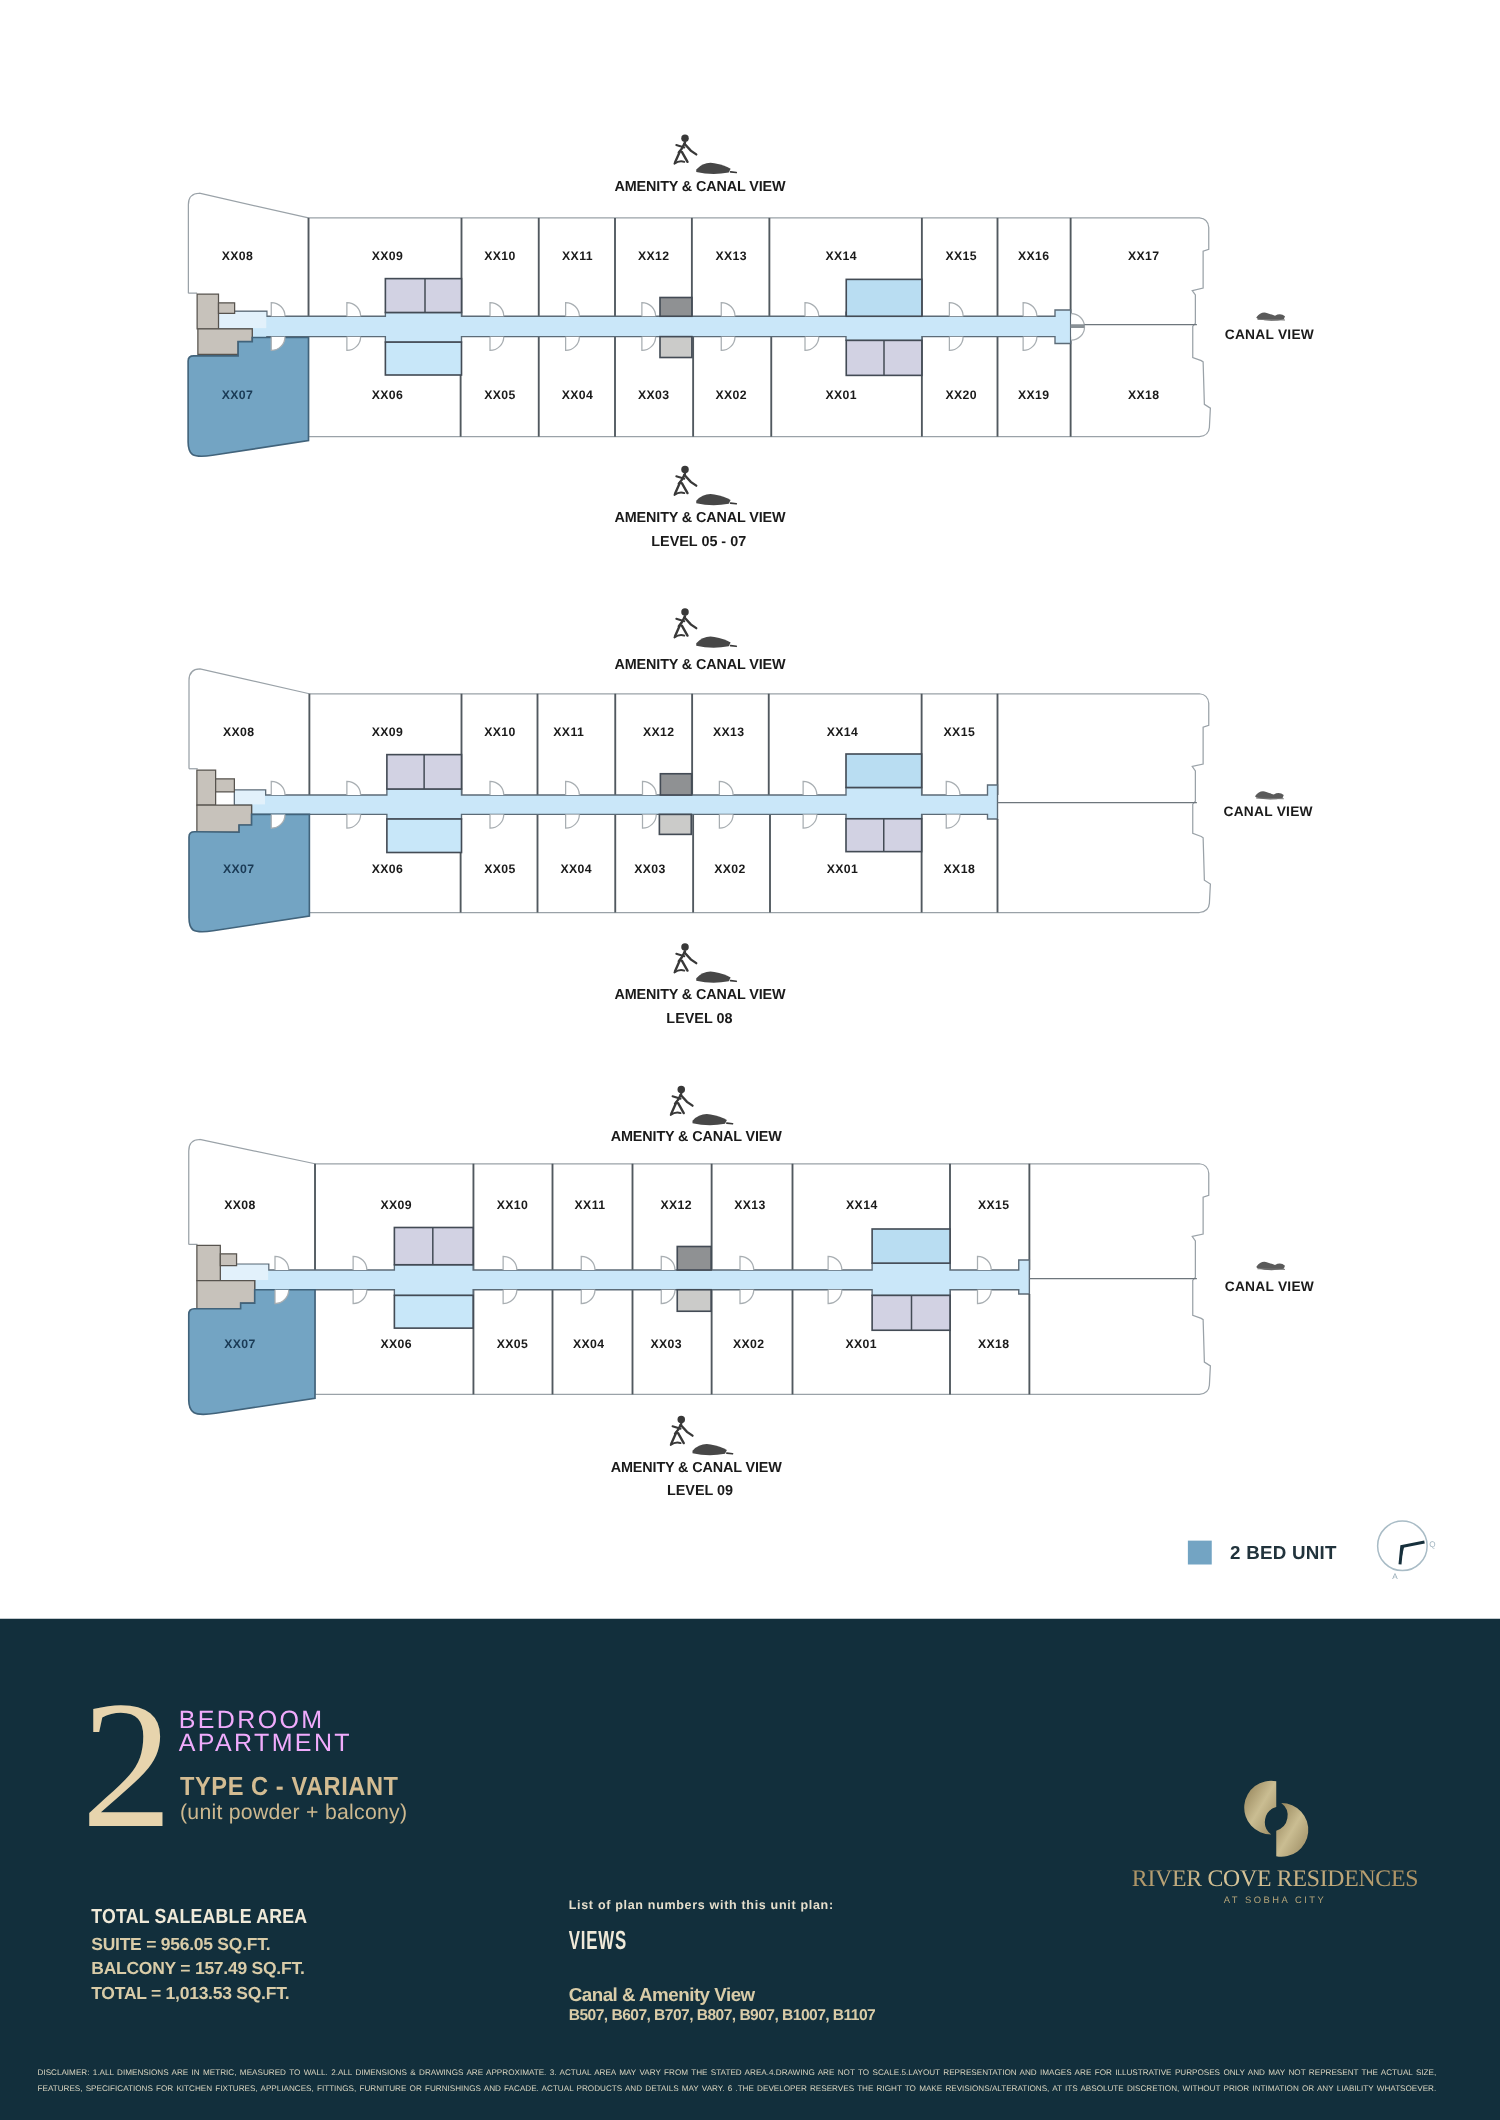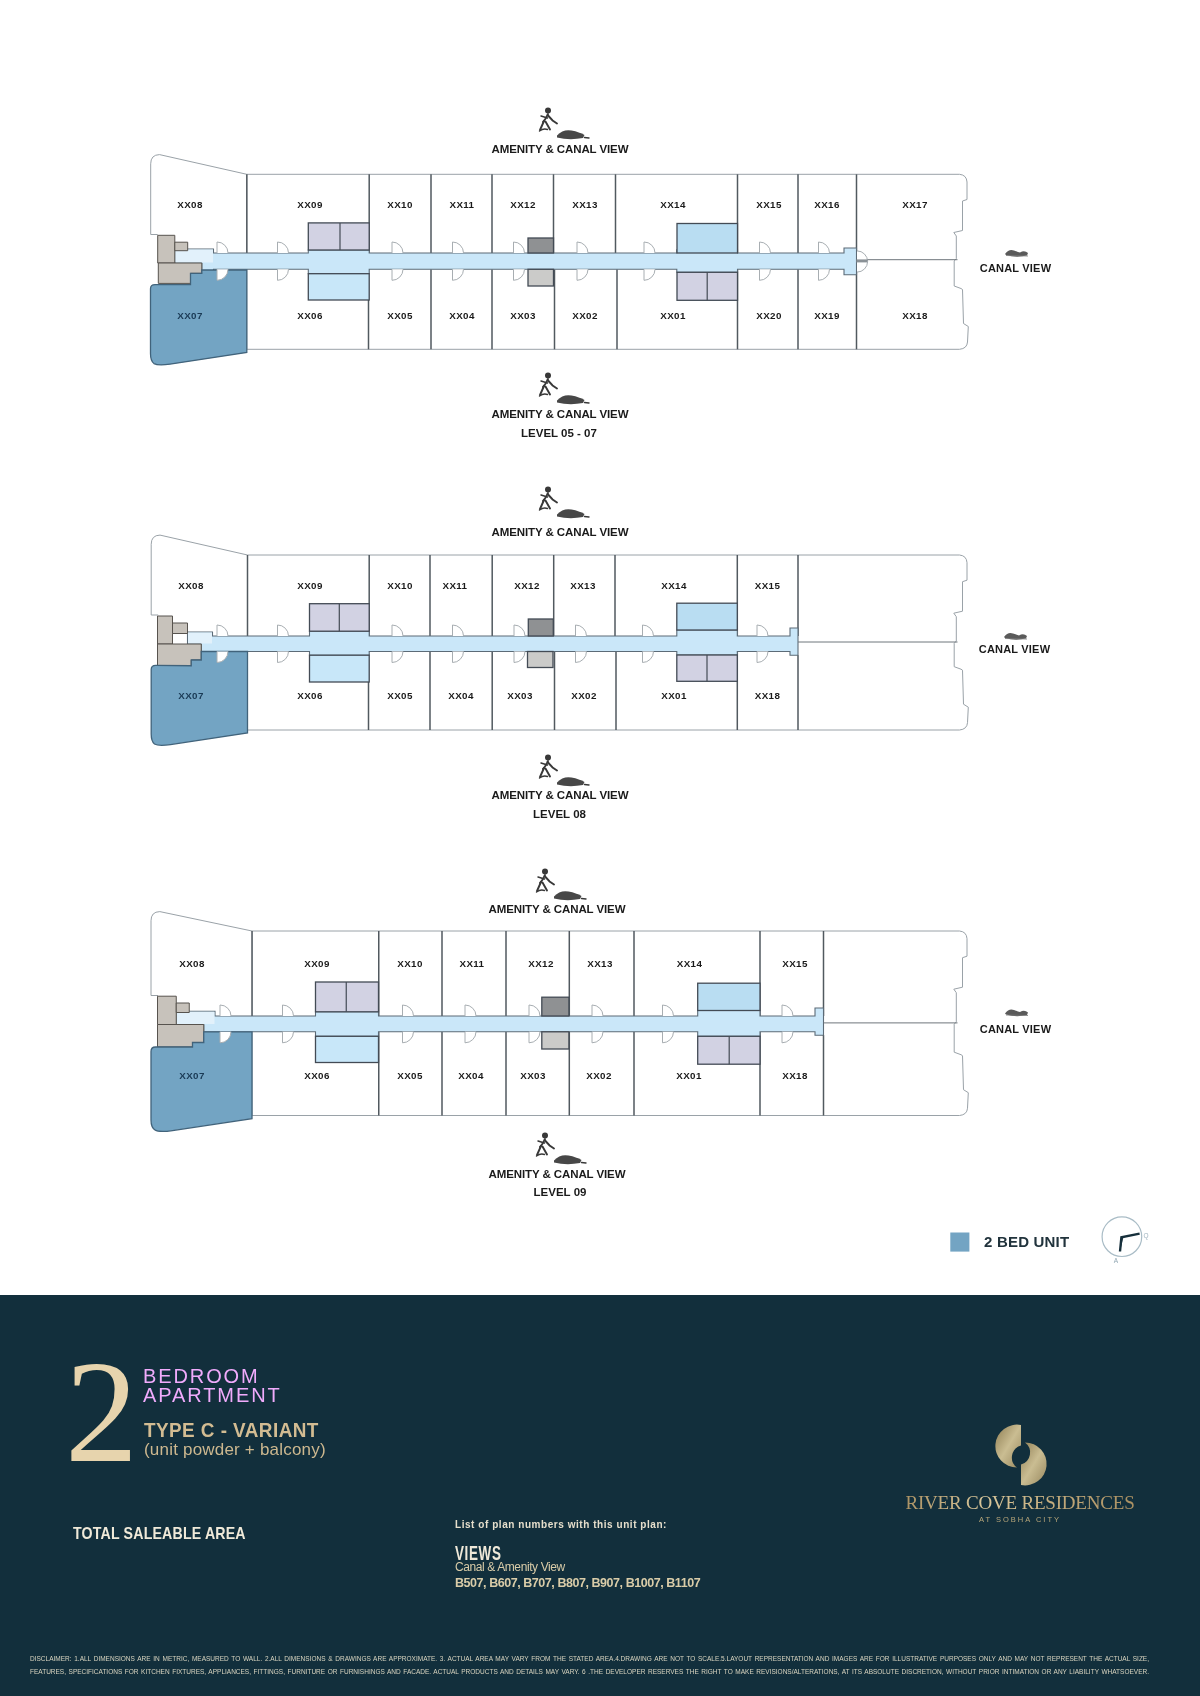--- a/index.html
+++ b/index.html
@@ -260,25 +260,26 @@
 <text x="1116" y="1263" font-family="Liberation Sans, sans-serif" font-size="6.5" font-weight="normal" fill="#8fa5b1" text-anchor="middle" letter-spacing="0">A</text>
 </svg>
 
 <div style="position:absolute;left:0;top:1295px;width:1200px;height:401px;background:#122f3c;">
   <div style="position:absolute;left:65px;top:69px;font-family:'Liberation Serif',serif;font-size:146px;line-height:96px;color:#e7d4ad;">2</div>
   <div style="position:absolute;left:143px;top:72px;color:#f0abfc;font-size:20px;letter-spacing:1.9px;line-height:19.3px;">BEDROOM<br>APARTMENT</div>
   <div style="position:absolute;left:144px;top:123px;color:#d3bc92;font-size:21px;font-weight:bold;letter-spacing:0.5px;transform:scaleX(.90);transform-origin:left top;">TYPE C - VARIANT</div>
   <div style="position:absolute;left:144px;top:145px;color:#cdb88f;font-size:17px;letter-spacing:0.2px;">(unit powder + balcony)</div>
 
   <div style="position:absolute;left:73px;top:229px;color:#f0ead9;font-size:16.3px;font-weight:bold;letter-spacing:0.2px;transform:scaleX(.87);transform-origin:left top;">TOTAL SALEABLE AREA</div>
+  <div style="position:absolute;left:73px;top:250.5px;color:#d9cca8;font-size:14px;font-weight:bold;letter-spacing:-0.2px;line-height:19.5px;">SUITE = 956.05 SQ.FT.<br>BALCONY = 157.49 SQ.FT.<br>TOTAL = 1,013.53 SQ.FT.</div>
 
   <div style="position:absolute;left:455px;top:223.5px;color:#e6dfcc;font-size:10px;font-weight:bold;letter-spacing:0.55px;">List of plan numbers with this unit plan:</div>
   <div style="position:absolute;left:455px;top:246px;color:#efe9d9;font-size:21px;font-weight:bold;letter-spacing:1px;transform:scaleX(.64);transform-origin:left top;">VIEWS</div>
-  <div style="position:absolute;left:455px;top:265px;color:#d9cca8;font-size:12px;font-weight:normal;letter-spacing:-0.4px;">Canal &amp; Amenity View</div>
-  <div style="position:absolute;left:455px;top:281px;color:#d9cca8;font-size:12.5px;font-weight:bold;letter-spacing:-0.45px;">B507, B607, B707, B807, B907, B1007, B1107</div>
+  <div style="position:absolute;left:455px;top:293px;color:#d9cca8;font-size:15px;font-weight:bold;letter-spacing:-0.4px;">Canal &amp; Amenity View</div>
+  <div style="position:absolute;left:455px;top:310px;color:#d9cca8;font-size:12.5px;font-weight:bold;letter-spacing:-0.45px;">B507, B607, B707, B807, B907, B1007, B1107</div>
 
   <svg width="260" height="110" viewBox="0 0 260 110" style="position:absolute;left:890px;top:1420px;top:125px;">
     <defs>
         <linearGradient id="gold" x1="0" y1="0" x2="1" y2="1">
       <stop offset="0" stop-color="#8d7c52"></stop>
           <stop offset="0.5" stop-color="#cabd92"></stop>
           <stop offset="1" stop-color="#97875e"></stop>
     </linearGradient>
     <linearGradient id="goldtxt" x1="0" y1="0" x2="1" y2="0">
       <stop offset="0" stop-color="#ab9264"></stop>

